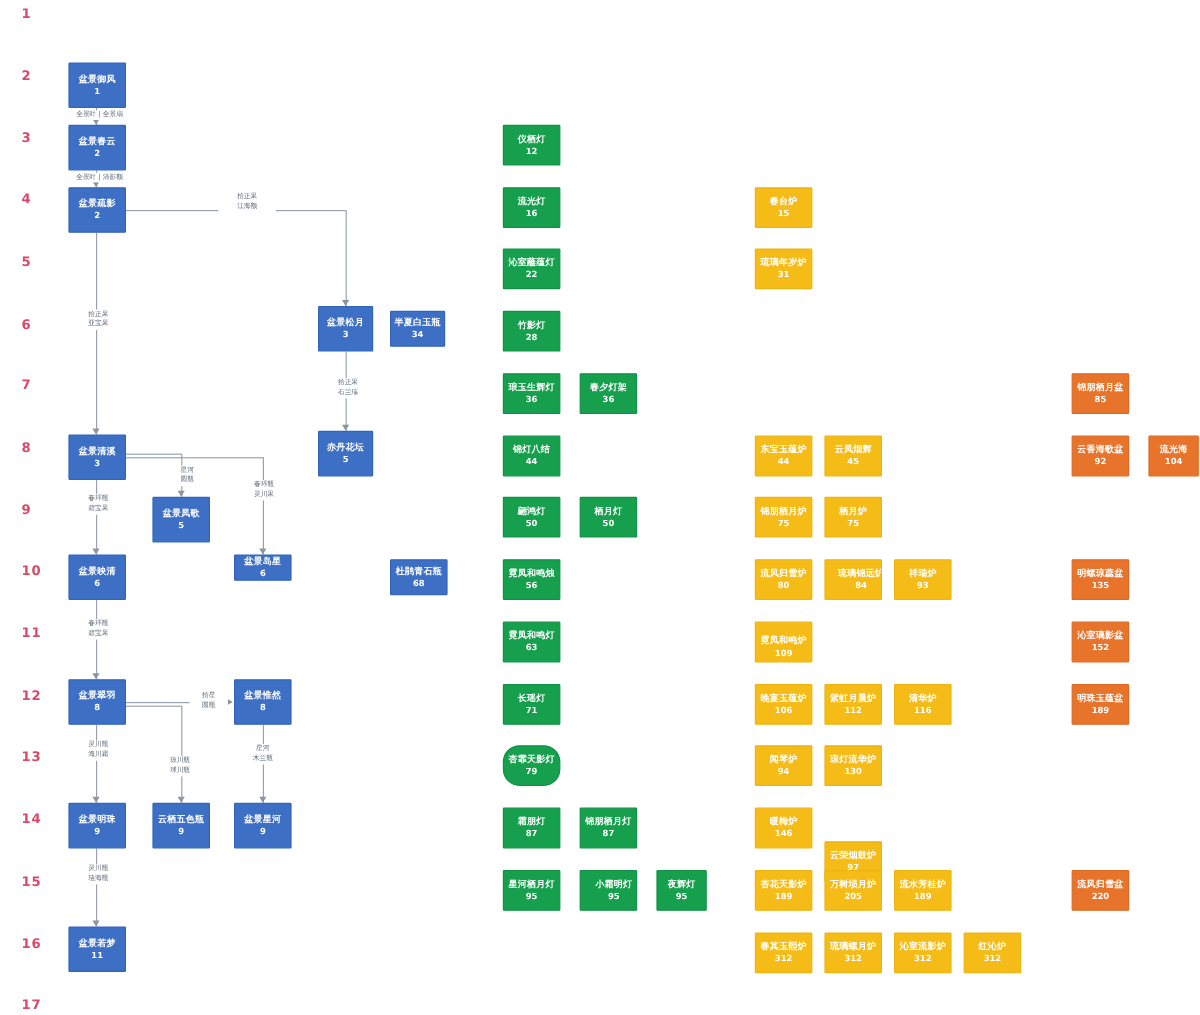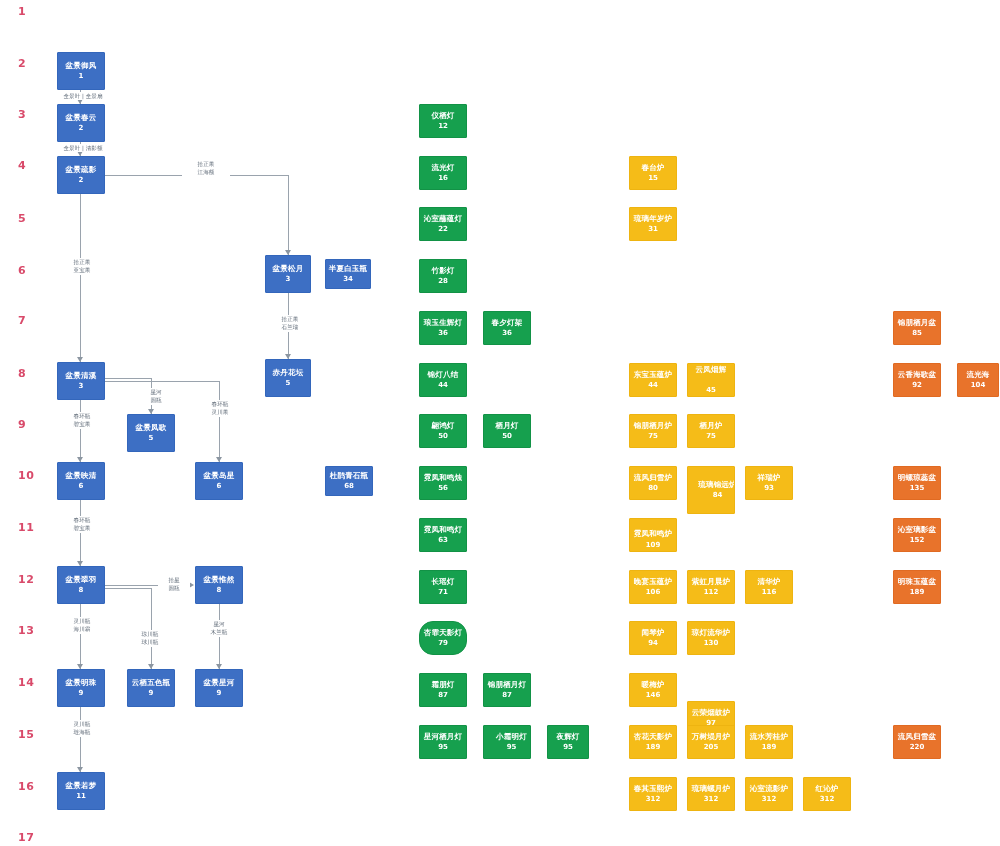--- a/index.html
+++ b/index.html
@@ -218,21 +218,21 @@
         <div class="vl">5</div>
       </div>
       <div class="node n-blue" style="left: 57px; top: 362px; width: 48px; height: 38px;">
         <div class="nm">盆景清溪</div>
         <div class="vl">3</div>
       </div>
       <div class="node n-blue" style="left: 127px; top: 414px; width: 48px; height: 38px;">
         <div class="nm">盆景凤歌</div>
         <div class="vl">5</div>
       </div>
-      <div class="node n-blue" style="left: 195px; top: 462px; width: 48px; height: 38px;">
+      <div class="node n-blue" style="left: 195px; top: 462px; width: 48px; height: 22px;">
         <div class="nm">盆景岛星</div>
         <div class="vl">6</div>
       </div>
       <div class="node n-blue" style="left: 57px; top: 462px; width: 48px; height: 38px;">
         <div class="nm">盆景映清</div>
         <div class="vl">6</div>
       </div>
       <div class="node n-blue" style="left: 325px; top: 466px; width: 48px; height: 30px;">
         <div class="nm">杜鹃青石瓶</div>
         <div class="vl">68</div>
@@ -338,37 +338,37 @@
         <div class="vl">15</div>
       </div>
       <div class="node n-yellow" style="left: 629px; top: 207px; width: 48px; height: 34px;">
         <div class="nm">琉璃年岁炉</div>
         <div class="vl">31</div>
       </div>
       <div class="node n-yellow" style="left: 629px; top: 363px; width: 48px; height: 34px;">
         <div class="nm">东宝玉蕴炉</div>
         <div class="vl">44</div>
       </div>
-      <div class="node n-yellow" style="left: 687px; top: 363px; width: 48px; height: 34px; justify-content: space-between;">
+      <div class="node n-yellow" style="left: 687px; top: 363px; width: 48px; height: 34px;">
         <div class="nm">云凤烟辉</div>
         <div class="vl">45</div>
       </div>
       <div class="node n-yellow" style="left: 629px; top: 414px; width: 48px; height: 34px;">
         <div class="nm">锦朋栖月炉</div>
         <div class="vl">75</div>
       </div>
       <div class="node n-yellow" style="left: 687px; top: 414px; width: 48px; height: 34px;">
         <div class="nm">栖月炉</div>
         <div class="vl">75</div>
       </div>
       <div class="node n-yellow" style="left: 629px; top: 466px; width: 48px; height: 34px;">
         <div class="nm">流风归雪炉</div>
         <div class="vl">80</div>
       </div>
-      <div class="node n-yellow" style="left: 687px; top: 466px; width: 48px; height: 48px; padding-left: 15px;">
+      <div class="node n-yellow" style="left: 687px; top: 466px; width: 48px; height: 34px; padding-left: 15px;">
         <div class="nm">琉璃锦远炉</div>
         <div class="vl">84</div>
       </div>
       <div class="node n-yellow" style="left: 745px; top: 466px; width: 48px; height: 34px;">
         <div class="nm">祥瑞炉</div>
         <div class="vl">93</div>
       </div>
       <div class="node n-yellow" style="left: 629px; top: 518px; width: 48px; height: 34px; justify-content: flex-end;">
         <div class="nm">霓凤和鸣炉</div>
         <div class="vl">109</div>

